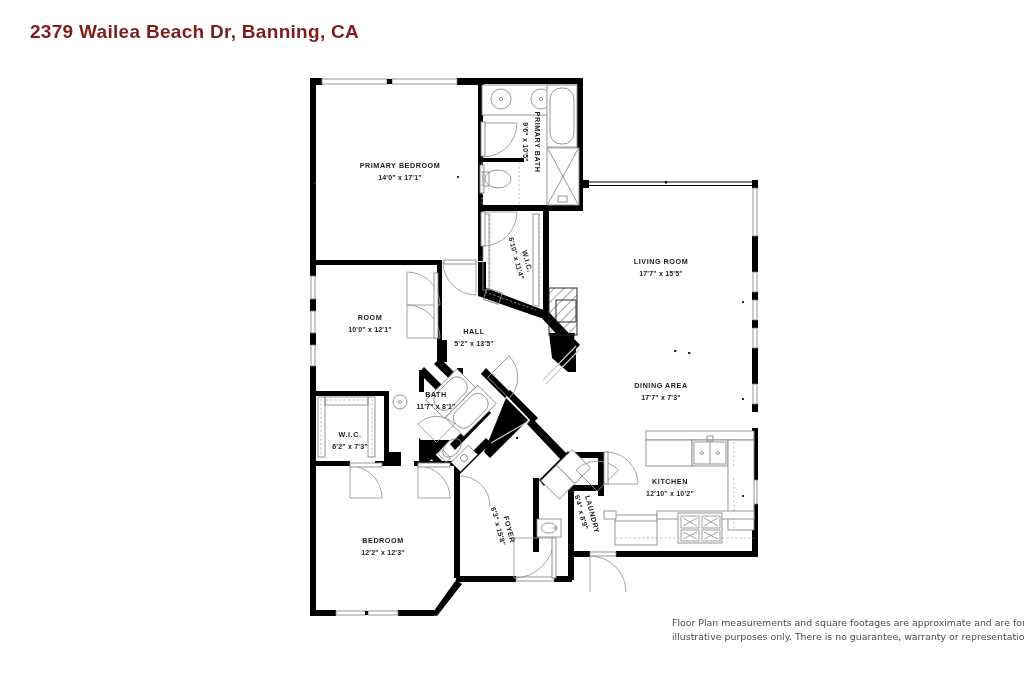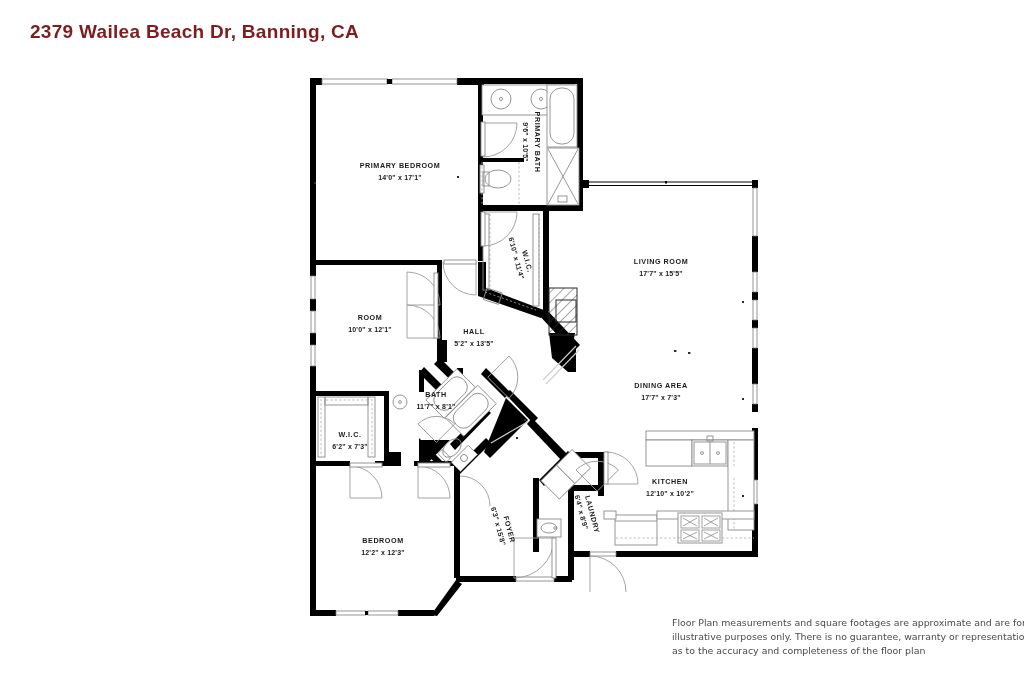--- a/index.html
+++ b/index.html
@@ -454,14 +454,13 @@
     <rect x="722" y="398" width="2" height="2"></rect>
     <rect x="722" y="495" width="2" height="2"></rect>
   </g>
 
 </svg>
 </div>
 
 <div id="disclaimer">
   <span class="line">Floor Plan measurements and square footages are approximate and are for</span>
   <span class="line">illustrative purposes only. There is no guarantee, warranty or representation</span>
-  <span class="line">as to the accuracy and completeness of the floor plan</span>
 </div>
 
 </body></html>

